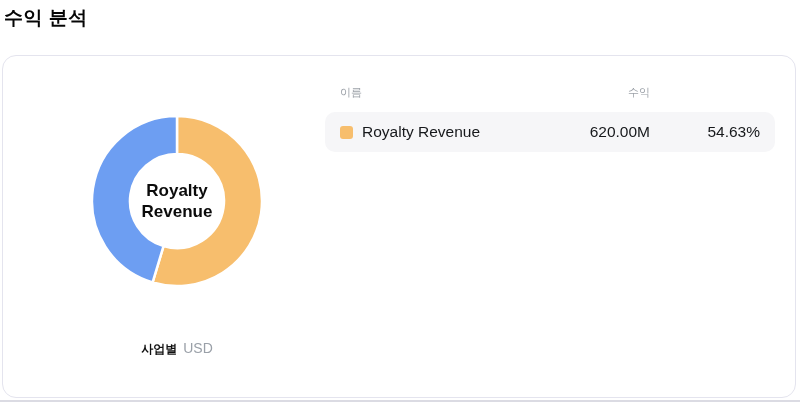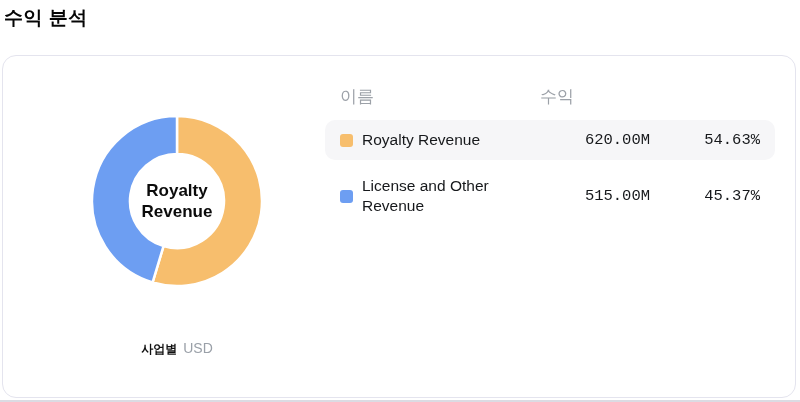--- a/index.html
+++ b/index.html
@@ -31,33 +31,33 @@
     text-align: center; white-space: nowrap;
   }
   .chart-caption .caption-main { font-size: 12px; font-weight: 700; color: #111; }
   .chart-caption .caption-unit { font-size: 14px; font-weight: 400; color: #9AA0A8; margin-left: 6px; }
 
   
   .legend-table { position: absolute; left: 322px; top: 29px; width: 450px; }
   .t-header {
     display: grid; grid-template-columns: 1fr 110px 110px;
     padding: 0 15px; margin-bottom: 12px;
-    font-size: 17px; color: #9CA1A8;
+    font-size: 11px; color: #9CA1A8;
   }
-  .t-header .col-revenue, .t-header .col-ratio { text-align: left; }
+  .t-header .col-revenue, .t-header .col-ratio { text-align: right; }
   .t-row {
     display: grid; grid-template-columns: 1fr 110px 110px; align-items: center;
     padding: 10px 15px; border-radius: 10px; margin-bottom: 6px;
     font-size: 15.5px; color: #16181B; cursor: pointer;
   }
   .t-row.highlight { background: #F6F6F8; }
   .t-row .cell-name { display: flex; align-items: center; gap: 9px; }
   .swatch { width: 13px; height: 13px; border-radius: 3px; flex: 0 0 auto; }
   .name-label { max-width: 150px; line-height: 20px; }
-  .cell-revenue, .cell-ratio { text-align: right; font-family: Liberation Mono, monospace; }
+  .cell-revenue, .cell-ratio { text-align: right; }
 
   .bottom-edge {
     position: absolute; left: 0; right: 0; bottom: 0; height: 2px;
     background: #DBDBE3;
   }
 </style>
 </head>
 <body>
 
 <div class="page-title">수익 분석</div>
@@ -84,25 +84,17 @@
 
     <div class="t-row highlight">
       <div class="cell-name">
         <span class="swatch" style="background: rgb(247, 190, 109);"></span>
         <span class="name-label">Royalty Revenue</span>
       </div>
       <div class="cell-revenue">620.00M</div>
       <div class="cell-ratio">54.63%</div>
     </div>
 
-    <div class="t-row">
-      <div class="cell-name">
-        <span class="swatch" style="background: rgb(109, 158, 242);"></span>
-        <span class="name-label">License and Other Revenue</span>
-      </div>
-      <div class="cell-revenue">515.00M</div>
-      <div class="cell-ratio">45.37%</div>
-    </div>
   </div>
 
 </div>
 
 <div class="bottom-edge"></div>
 
 </body></html>

